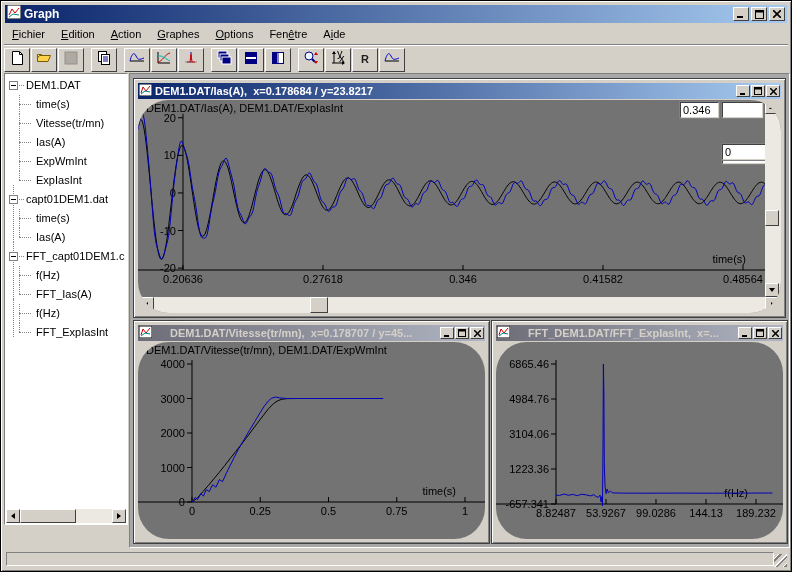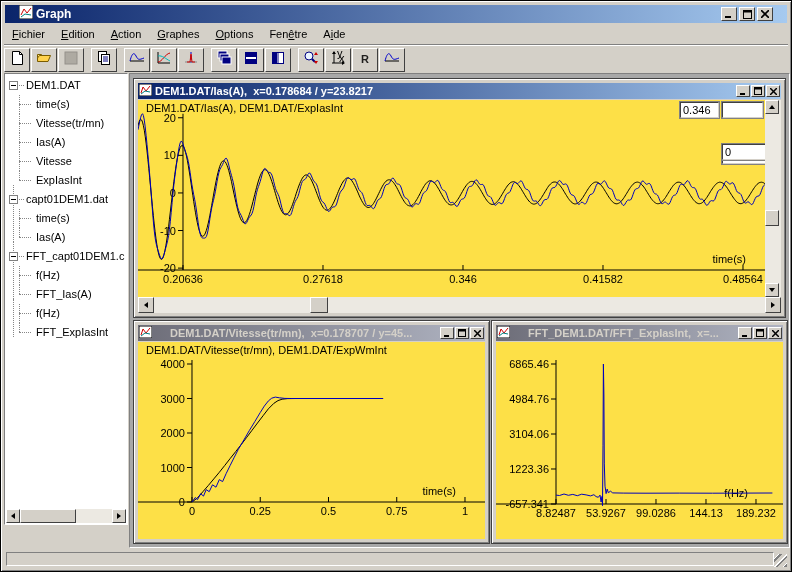--- a/index.html
+++ b/index.html
@@ -1,21 +1,21 @@
 <!DOCTYPE html>
 <html><head>
 <meta charset="utf-8">
 <style>
   html,body{margin:0;padding:0;background:#3a6ea5;}
   *{box-sizing:border-box;font-family:"Liberation Sans",sans-serif;}
   #window{position:relative;width:792px;height:572px;background:#d4d0c8;
     border:1px solid #000;box-shadow:inset 1px 1px 0 #fff,inset -1px -1px 0 #808080;overflow:hidden;}
   
   #titlebar{position:absolute;left:4px;top:4px;right:4px;height:18px;
-    background:linear-gradient(to right,#0a246a,#a6caf0);display:flex;align-items:center;padding:0 14px;}
+    background:linear-gradient(to right,#0a246a,#a6caf0);display:flex;align-items:center;padding:0 2px;}
   #titlebar .ttl{color:#fff;font-weight:bold;font-size:12px;margin-left:3px;white-space:pre;flex:1;}
   .winbtn{width:16px;height:14px;background:#d4d0c8;border:1px solid;border-color:#fff #404040 #404040 #fff;
     display:flex;align-items:center;justify-content:center;margin-left:2px;}
   .winbtn svg{display:block;}
   
   #menubar{position:absolute;left:3px;top:24px;right:3px;height:18px;font-size:11px;display:flex;align-items:center;}
   #menubar .mitem{padding:2px 8px;color:#000;}
   #menubar u{text-decoration:underline;}
   #menusep{position:absolute;left:3px;top:43px;right:3px;height:0;border-top:1px solid #808080;border-bottom:1px solid #fff;}
   
@@ -57,21 +57,21 @@
   .mdiwin{position:absolute;background:#d4d0c8;border:1px solid #404040;
     box-shadow:inset 1px 1px 0 #fff,inset -1px -1px 0 #808080;padding:3px;}
   .mdititle{height:16px;display:flex;align-items:center;padding:0 1px;margin:1px 1px 0 1px;}
   .mdititle.active{background:linear-gradient(to right,#0a246a,#a6caf0);}
   .mdititle.inactive{background:linear-gradient(to right,#6d6d78,#b0b4c2);}
   .mdititle .ttl{font-weight:bold;font-size:11px;margin-left:3px;flex:1;white-space:pre;overflow:hidden;}
   .mdititle.active .ttl{color:#fff;}
   .mdititle.inactive .ttl{color:#d4d0c8;padding-left:15px;}
   .mwbtn{width:14px;height:12px;background:#d4d0c8;border:1px solid;border-color:#fff #404040 #404040 #fff;
     display:flex;align-items:center;justify-content:center;margin-left:1px;flex:none;}
-  .mdicontent{position:absolute;left:4px;top:21px;right:4px;bottom:4px;background:#fde047;overflow:hidden;}
+  .mdicontent{position:absolute;left:4px;top:21px;right:4px;bottom:4px;background:#737373;overflow:hidden;border-radius:31px;}
   .plottitle{position:absolute;left:8px;top:2px;font-size:11px;color:#000;white-space:pre;}
   .numbox{position:absolute;height:16px;font-size:11px;padding:1px 2px;background:#fff;
     border:1px solid;border-color:#404040 #d4d0c8 #d4d0c8 #404040;outline:1px solid #808080;}
   .vscroll{position:absolute;width:16px;background:#ece9e2;}
   .vsbtn{position:absolute;width:14px;height:14px;left:0;background:#d4d0c8;border:1px solid;
     border-color:#fff #404040 #404040 #fff;display:flex;align-items:center;justify-content:center;}
   svg text{font-family:"Liberation Sans",sans-serif;font-size:11px;fill:#000;}
   
   #statusbar{position:absolute;left:3px;right:3px;bottom:3px;height:19px;background:#d4d0c8;}
   #statusfield{position:absolute;left:2px;right:14px;top:3px;height:14px;
@@ -238,21 +238,21 @@
           <div class="trow child">
             <span class="tlabel">time(s)</span>
           </div>
           <div class="trow child">
             <span class="tlabel">Vitesse(tr/mn)</span>
           </div>
           <div class="trow child">
             <span class="tlabel">Ias(A)</span>
           </div>
           <div class="trow child">
-            <span class="tlabel">Vitesse</span>
+            <span class="tlabel">ExpWmInt</span>
           </div>
           <div class="trow child last">
             <span class="tlabel">ExpIasInt</span>
           </div>
         </div>
         <div class="tgroup linked">
           <div class="trow root">
             <span class="tbox">
               <i></i>
             </span>

